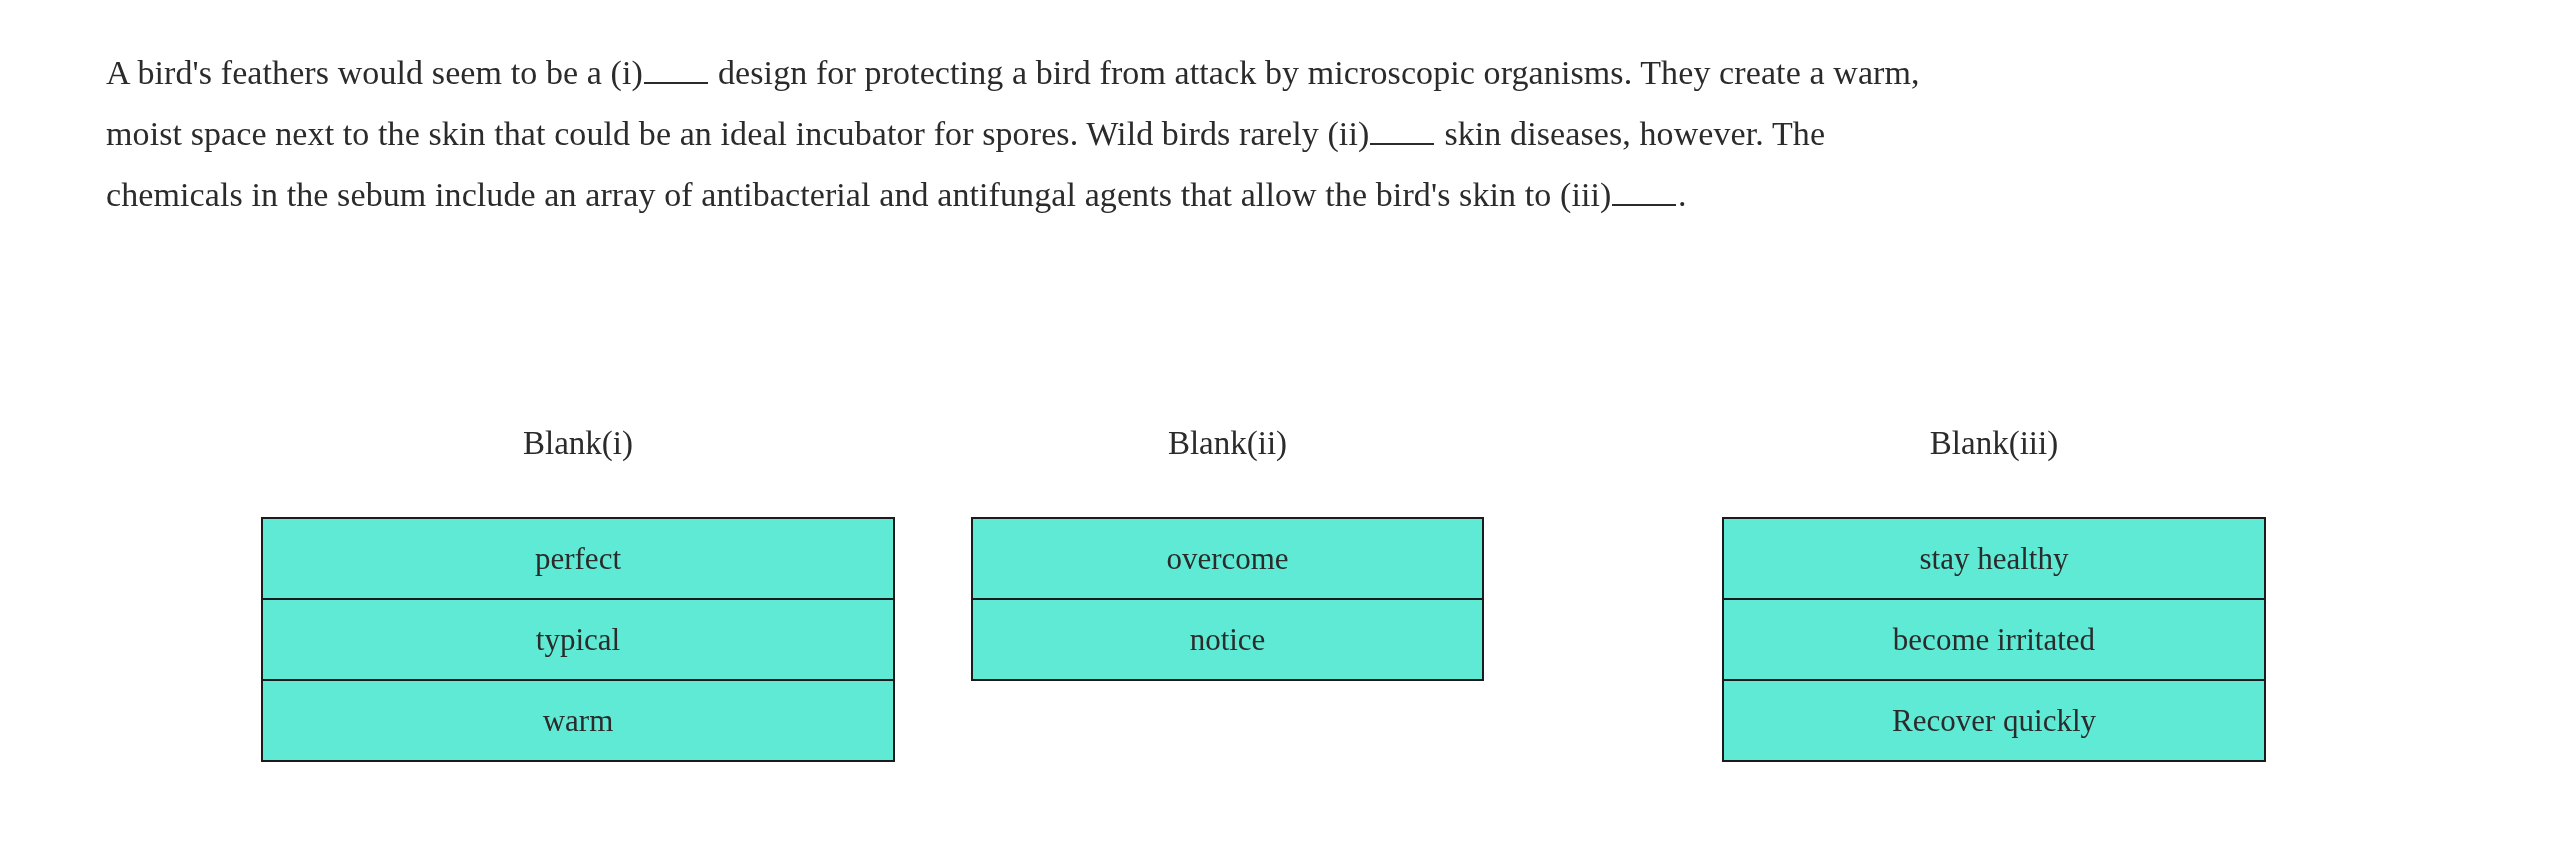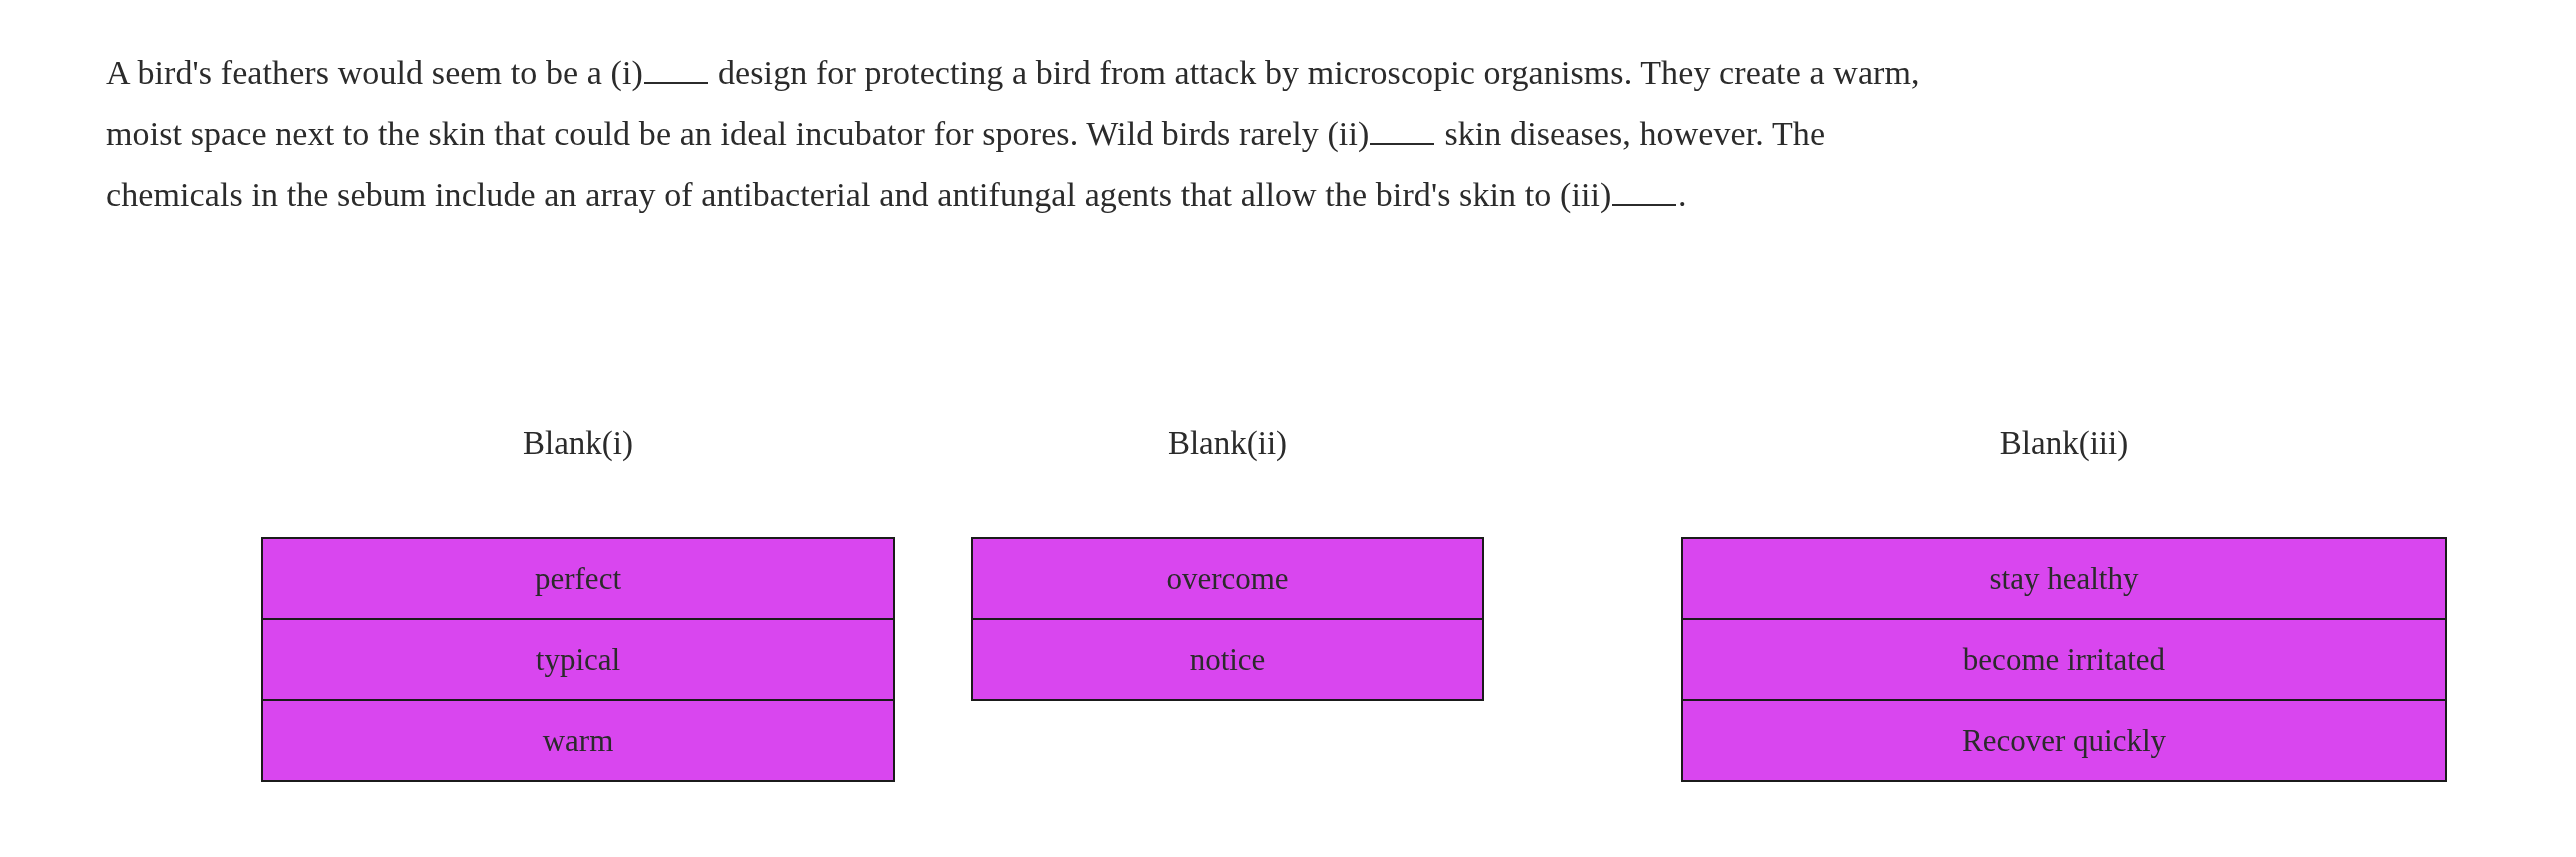--- a/index.html
+++ b/index.html
@@ -49,36 +49,36 @@
     left: 0;
     top: 425px;
     width: 2576px;
   }
   .blank-group {
     position: absolute;
     top: 0;
   }
   .blank-group.g1 { left: 261px;  width: 634px; }
   .blank-group.g2 { left: 971px; width: 513px; }
-  .blank-group.g3 { left: 1681px; width: 766px; }
+  .blank-group.g3 { left: 1722px; width: 544px; }
 
   .group-title {
     text-align: center;
     font-size: 33px;
     line-height: 36px;
     color: #2b2b2b;
-    margin-bottom: 76px;
+    margin-bottom: 56px;
     white-space: nowrap;
   }
 
   .options-table {
     border-collapse: collapse;
     width: 100%;
     border: 2.5px solid #1b1b1b;
-    background: #d946ef;
+    background: #5eead4;
     table-layout: fixed;
   }
   .options-table tr + tr td {
     border-top: 2.5px solid #1b1b1b;
     margin-top: 24px;
   }
   .options-table td {
     height: 79px;
     text-align: center;
     vertical-align: middle;

